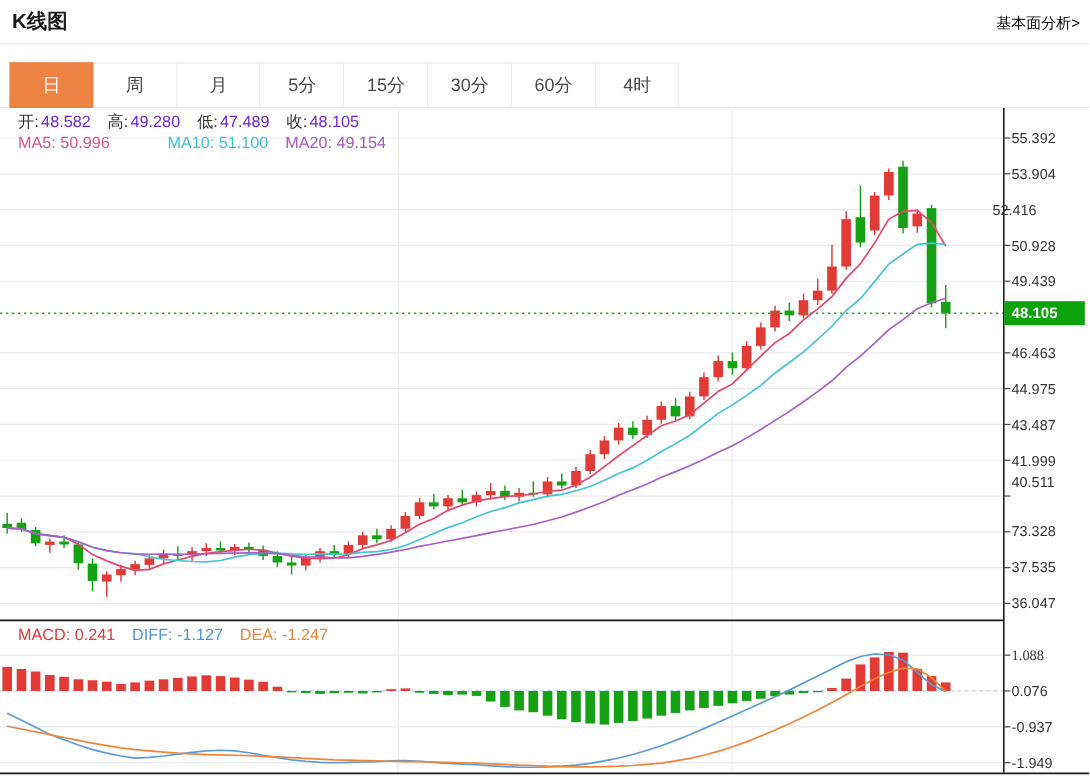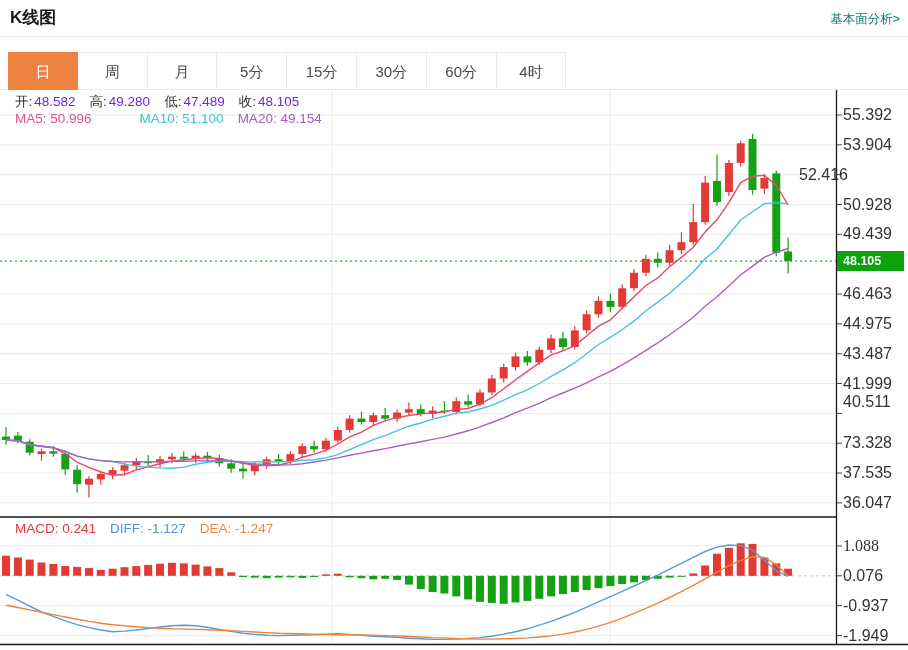--- a/index.html
+++ b/index.html
@@ -1,32 +1,32 @@
 <!DOCTYPE html>
 <html><head>
 <meta charset="utf-8">
 <style>
   html,body{margin:0;padding:0;width:908px;height:650px;background:#fff;overflow:hidden;
     font-family:"Liberation Sans","DejaVu Sans",sans-serif;}
   .app{position:relative;width:908px;height:650px;background:#fff;}
   .title{position:absolute;left:10px;top:6px;font-size:17px;font-weight:bold;color:#1a1a1a;}
-  .link{position:absolute;right:8px;top:11px;font-size:12.5px;color:#0f766e;text-decoration:none;cursor:pointer;}
+  .link{position:absolute;right:8px;top:11px;font-size:12.5px;color:#000000;text-decoration:none;cursor:pointer;}
   .hr1{position:absolute;top:36px;left:0;width:908px;border-top:1px solid #e9e9e9;}
   .tabbar{position:absolute;top:52px;left:8px;height:38px;display:flex;z-index:4;}
   .tab{width:69.8px;height:38px;line-height:38px;text-align:center;font-size:15px;color:#4a4a4a;
     background:#fff;border:1px solid #e9e9e9;border-left:none;box-sizing:border-box;cursor:pointer;}
   .tab:first-child{border-left:1px solid #e9e9e9;}
   .tab.active{background:#ee8243;border-color:#ee8243;color:#fff;}
   .tabline{position:absolute;top:89px;left:0;width:908px;border-top:1px solid #e9e9e9;z-index:1;}
   #chart-layer{position:absolute;left:0;top:0;width:908px;height:650px;z-index:2;}
   .row{position:absolute;font-size:13.5px;white-space:nowrap;z-index:3;}
   .row .it{margin-right:14px;}
   .row .lab{color:#333;}
   .row .val{color:#6d28d9;margin-left:2px;}
-  .ylab{position:absolute;font-size:16px;color:#333;line-height:14px;z-index:3;}
+  .ylab{position:absolute;font-size:12px;color:#333;line-height:14px;z-index:3;}
   .badge{position:absolute;left:837px;top:251px;width:67px;height:20px;background:#0ba30b;color:#fff;
     font-size:12.5px;font-weight:bold;line-height:20px;padding-left:6px;box-sizing:border-box;z-index:4;}
 </style>
 </head>
 <body>
 
 <div class="app">
   <div class="title">K线图</div>
   <a class="link">基本面分析&gt;</a>
   <div class="hr1"></div>
@@ -293,21 +293,21 @@
         <line x1="836.5" y1="635.5374999999999" x2="842" y2="635.5374999999999" stroke="#444" stroke-width="1"></line>
       </svg></div>
 
   <div class="row" id="ohlc-row" style="left:15px;top:93px;"><span class="it"><span class="lab">开:</span><span class="val">48.582</span></span><span class="it"><span class="lab">高:</span><span class="val">49.280</span></span><span class="it"><span class="lab">低:</span><span class="val">47.489</span></span><span class="it"><span class="lab">收:</span><span class="val">48.105</span></span></div>
   <div class="row" id="ma-row" style="left:15px;top:111px;"><span class="it" style="color: rgb(224, 85, 127);">MA5: 50.996</span><span class="it" style="color: rgb(63, 193, 217); padding-left: 34px;">MA10: 51.100</span><span class="it" style="color: rgb(165, 91, 197);">MA20: 49.154</span></div>
   <div class="row" id="macd-row" style="left:15px;top:521px;"><span class="it" style="color: rgb(226, 58, 53);">MACD: 0.241</span><span class="it" style="color: rgb(78, 150, 214);">DIFF: -1.127</span><span class="it" style="color: rgb(239, 133, 57);">DEA: -1.247</span></div>
 
   <div id="axis-labels">
       <div class="ylab" style="left: 843px; top: 108px;">55.392</div>
       <div class="ylab" style="left: 843px; top: 138px;">53.904</div>
-      <div class="ylab" style="left: 799px; top: 168px; text-align: center;">52.416</div>
+      <div class="ylab" style="left: 827px; top: 168px; text-align: center;">52.416</div>
       <div class="ylab" style="left: 843px; top: 198px;">50.928</div>
       <div class="ylab" style="left: 843px; top: 227px;">49.439</div>
       <div class="ylab" style="left: 843px; top: 287px; text-align: right;">46.463</div>
       <div class="ylab" style="left: 843px; top: 317px;">44.975</div>
       <div class="ylab" style="left: 843px; top: 347px;">43.487</div>
       <div class="ylab" style="left: 843px; top: 377px;">41.999</div>
       <div class="ylab" style="left: 843px; top: 395px;">40.511</div>
       <div class="ylab" style="left: 843px; top: 436px;">73.328</div>
       <div class="ylab" style="left: 843px; top: 466px;">37.535</div>
       <div class="ylab" style="left: 843px; top: 496px;">36.047</div>

